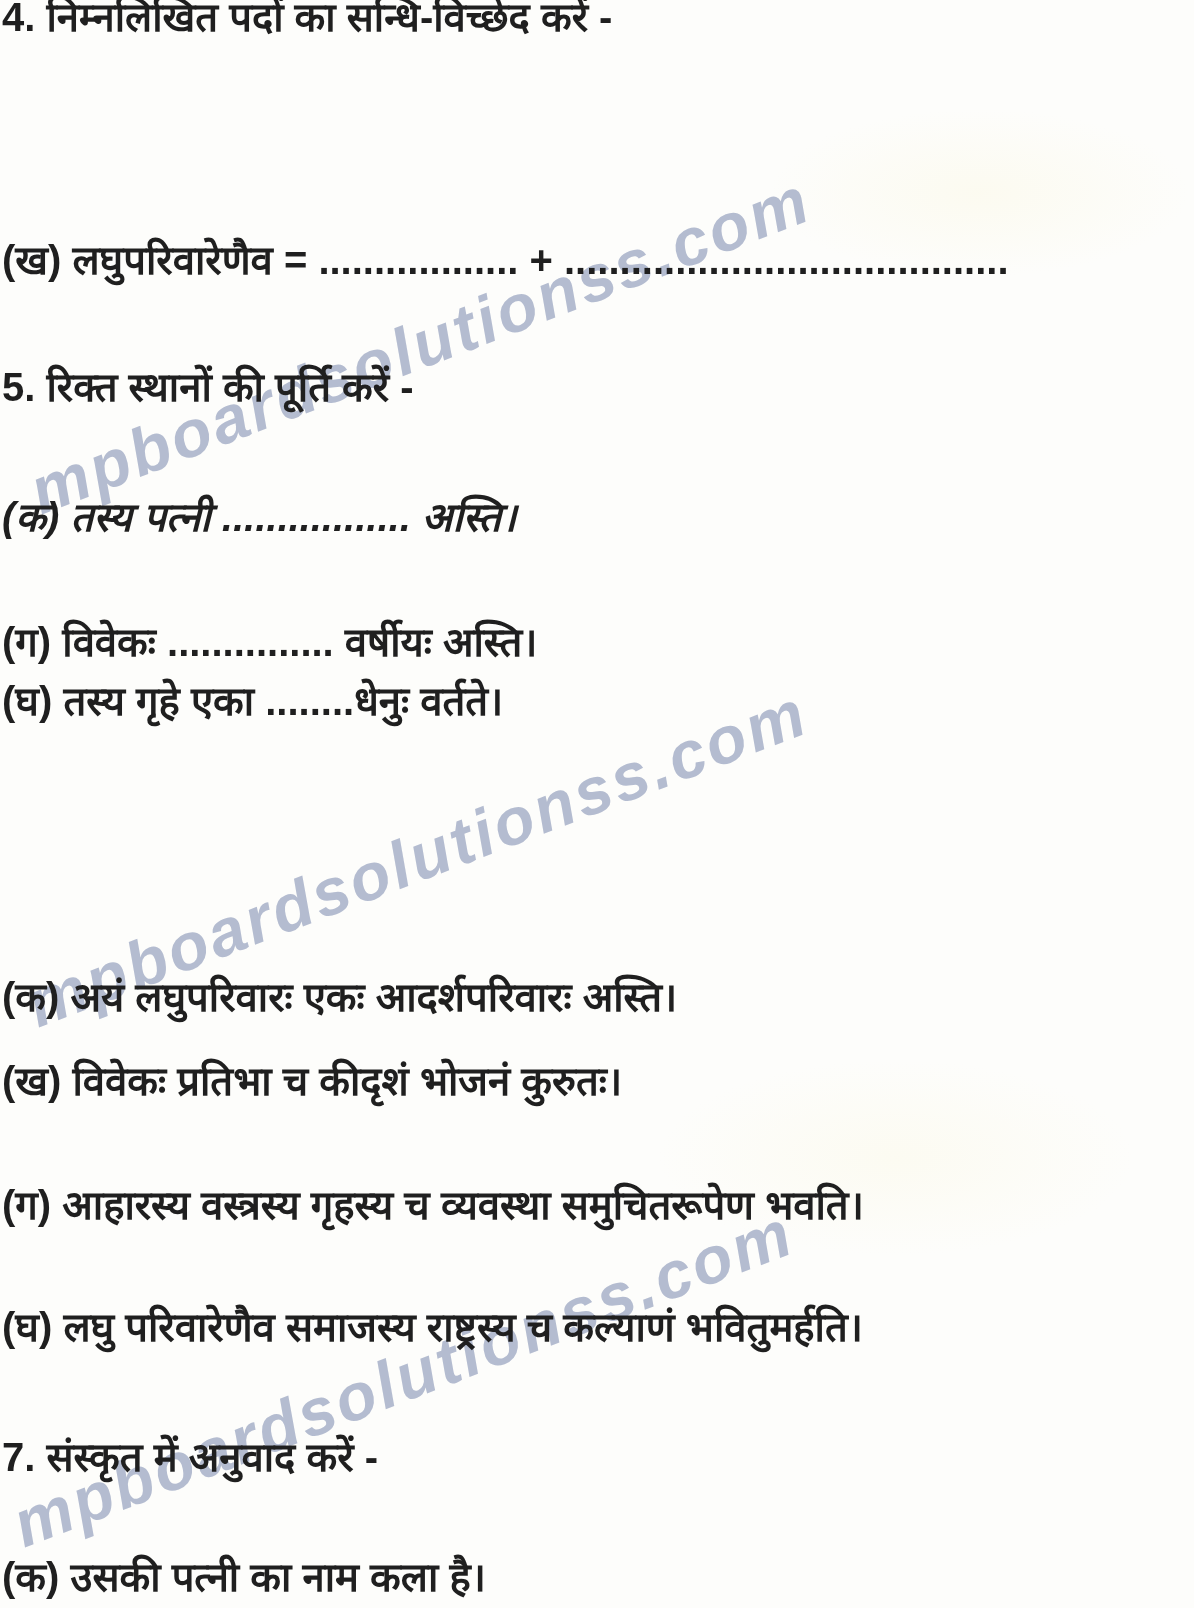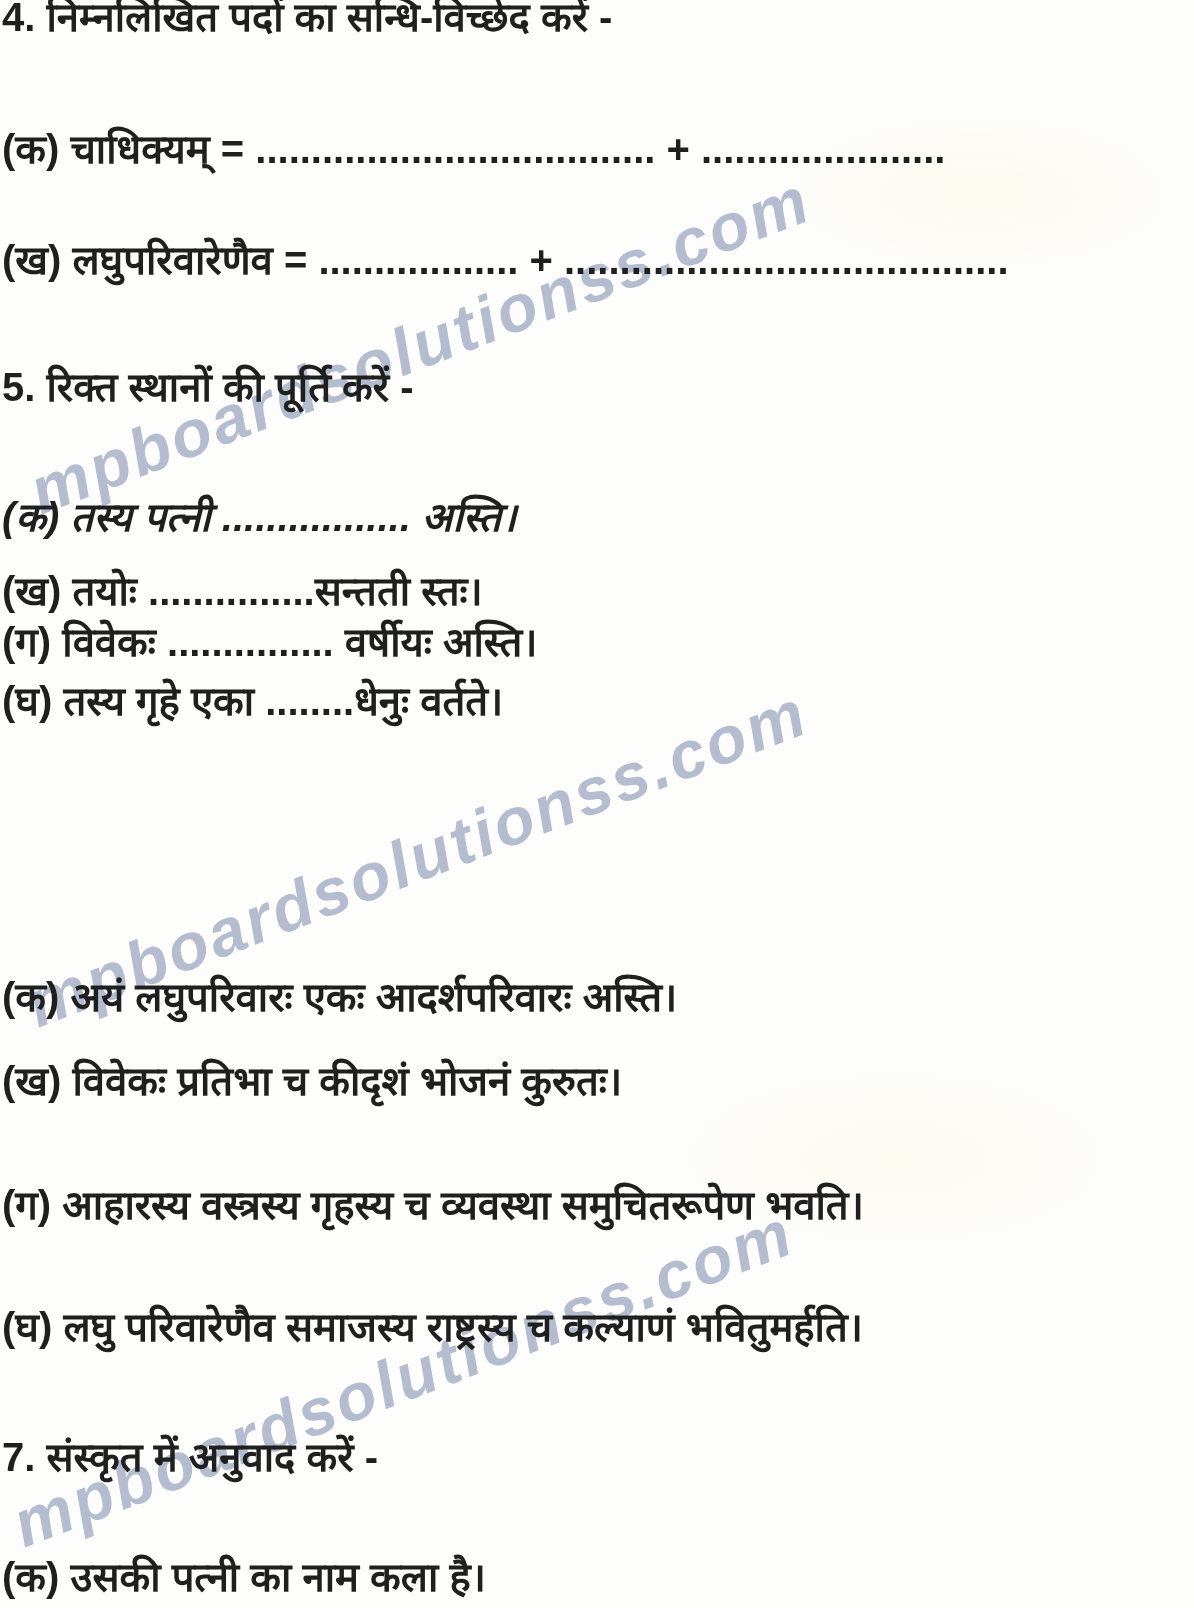--- a/index.html
+++ b/index.html
@@ -60,26 +60,24 @@
 </head>
 <body>
 
 <div class="page">
 
   <div class="wm wm1">mpboardsolutionss.com</div>
   <div class="wm wm2">mpboardsolutionss.com</div>
   <div class="wm wm3">mpboardsolutionss.com</div>
 
   <div class="line l1">4. निम्नलिखित पदों का सन्धि-विच्छेद करें -</div>
-  <div class="line l2">(क) चाधिक्यम् = .................................... + ......................</div>
   <div class="line l3">(ख) लघुपरिवारेणैव = .................. + ........................................</div>
 
   <div class="line l4">5. रिक्त स्थानों की पूर्ति करें -</div>
   <div class="line l5">(क) तस्य पत्नी ................. अस्ति।</div>
-  <div class="line l6">(ख) तयोः ...............सन्तती स्तः।</div>
   <div class="line l8">(घ) तस्य गृहे एका ........धेनुः वर्तते।</div>
   <div class="line l7">(ग) विवेकः ............... वर्षीयः अस्ति।</div>
 
   <div class="line l10">(क) अयं लघुपरिवारः एकः आदर्शपरिवारः अस्ति।</div>
   <div class="line l11">(ख) विवेकः प्रतिभा च कीदृशं भोजनं कुरुतः।</div>
   <div class="line l12">(ग) आहारस्य वस्त्रस्य गृहस्य च व्यवस्था समुचितरूपेण भवति।</div>
   <div class="line l13">(घ) लघु परिवारेणैव समाजस्य राष्ट्रस्य च कल्याणं भवितुमर्हति।</div>
 
   <div class="line l14">7. संस्कृत में अनुवाद करें -</div>
   <div class="line l15">(क) उसकी पत्नी का नाम कला है।</div>

